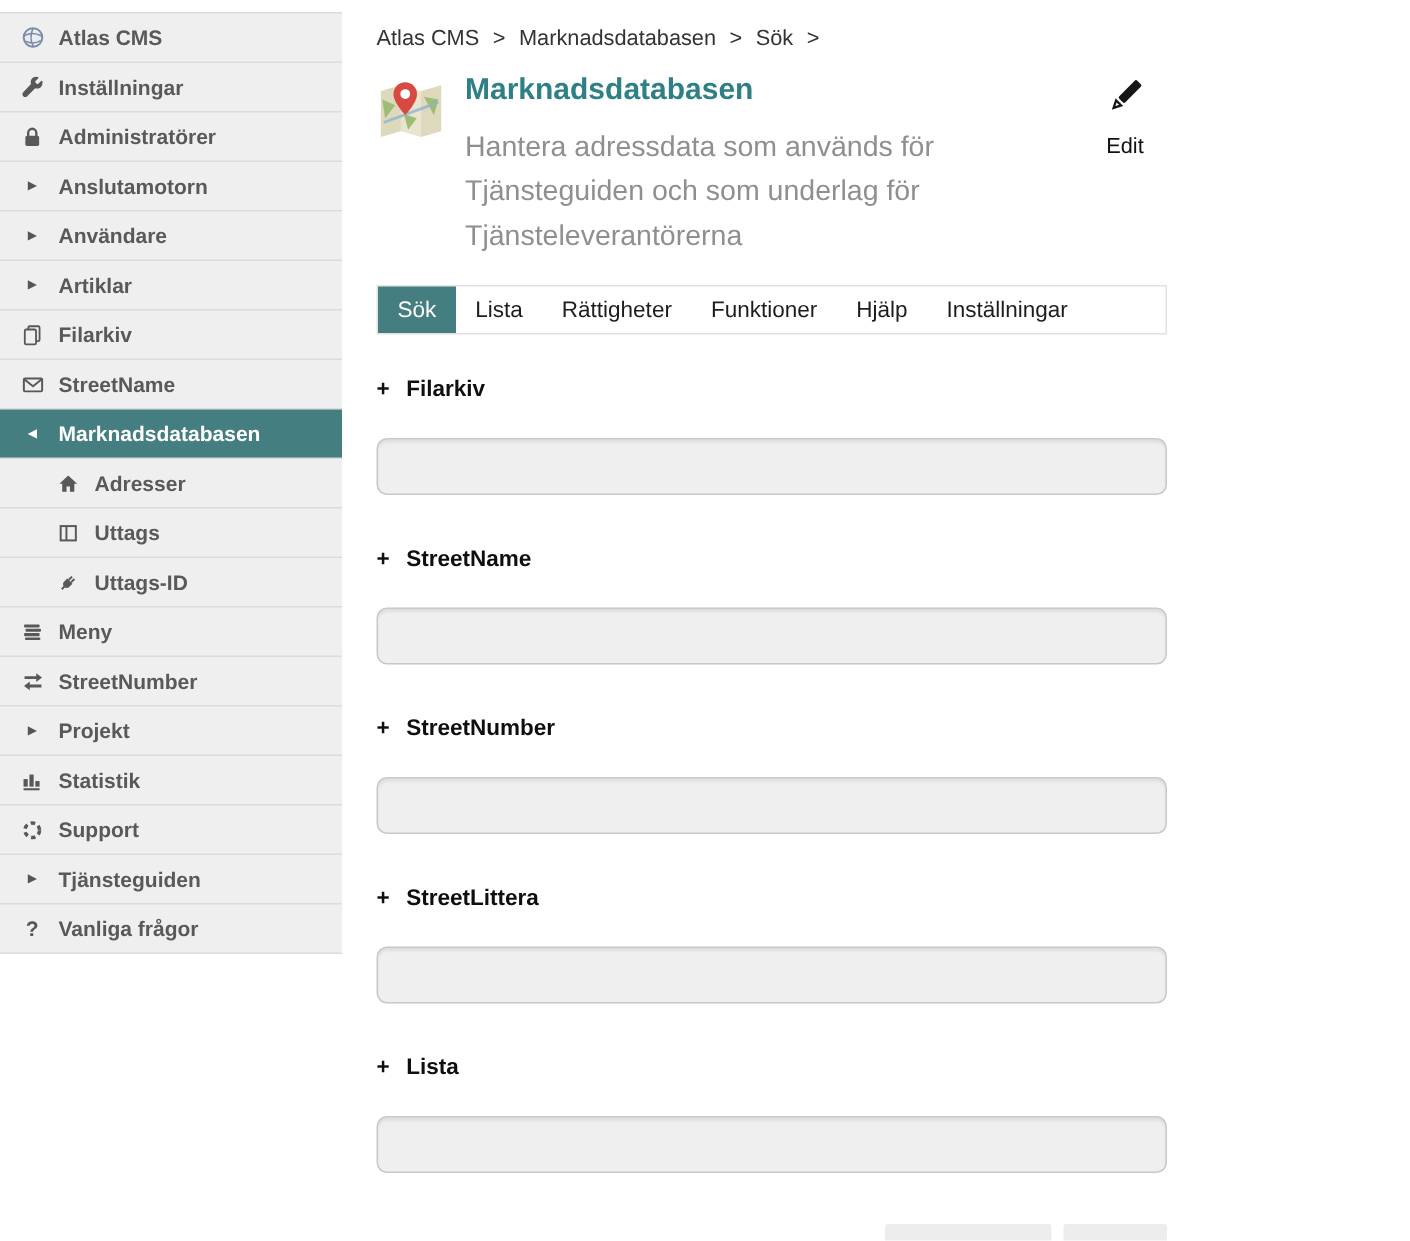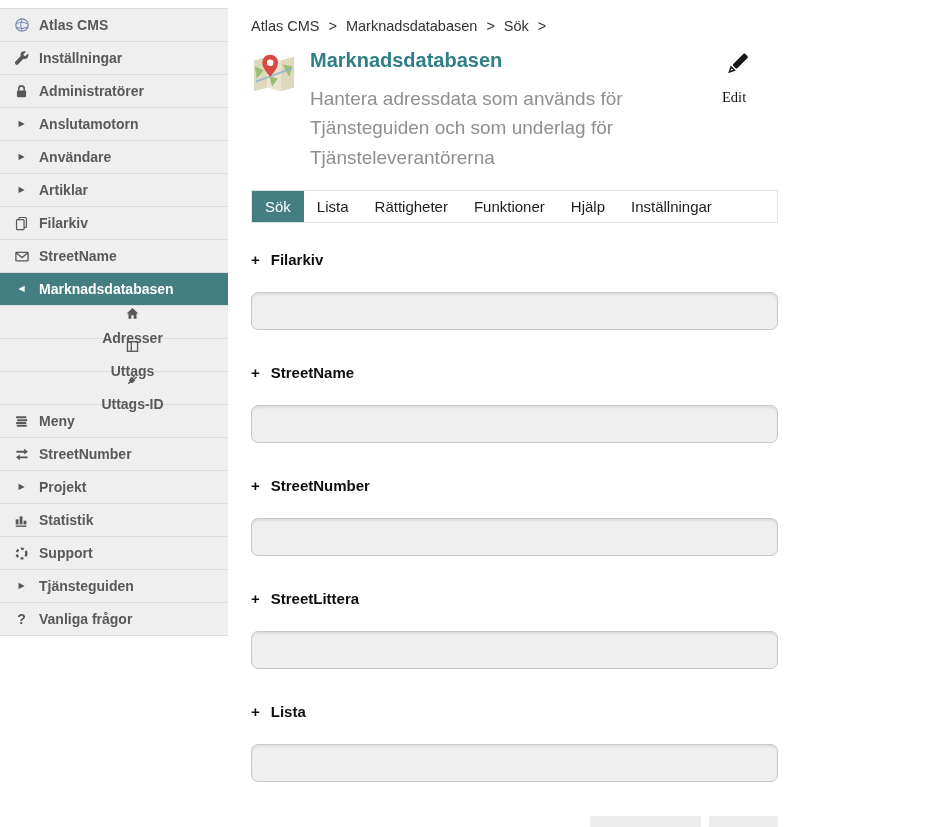--- a/index.html
+++ b/index.html
@@ -13,40 +13,40 @@
 
   
   .sidebar { width:228px; flex:0 0 228px; margin-top:8px; }
   .nav-list { list-style:none; border-top:1px solid #dcdcdc; background:#efefef; }
   .nav-row {
     height:33px; border-bottom:1px solid #dcdcdc;
     display:flex; align-items:center; gap:9px;
     padding-left:13px; cursor:pointer;
     font-size:14px; font-weight:700; color:#595959;
   }
-  .nav-row.sub { padding-left:37px;flex-direction:column; }
+  .nav-row.sub { padding-left:37px; }
   .nav-row.active { background:#447e81; color:#fff; }
   .ic { width:17px; min-width:17px; height:16px; display:flex; align-items:center; justify-content:center; }
   .ic svg { display:block; }
   .tri { font-family:"DejaVu Sans",sans-serif; font-size:8px; color:#555; line-height:1; }
   .nav-row.active .tri { color:#fff; }
   .qmark { font-size:14px; font-weight:800; color:#555; line-height:1; }
 
   
   .main { flex:1; padding:0 14px 0 23px; }
 
   .breadcrumb { margin-top:18px; font-size:14.5px; color:#333; display:flex; gap:9px; }
   .breadcrumb .seg { cursor:pointer; }
 
   .header { margin-top:15px; display:flex; align-items:flex-start; }
   .map-ic { margin-right:13px; margin-top:2px; }
   .header-text { flex:1; }
   .page-title { font-size:20px; font-weight:700; color:#2e7f86; }
   .page-subtitle { margin-top:12px; font-size:19px; color:#8f8f8f; line-height:1.55; max-width:535px; }
-  .edit-ctl { width:56px; text-align:left; cursor:pointer;font-family:Liberation Serif, serif; }
+  .edit-ctl { width:56px; text-align:center; cursor:pointer; }
   .edit-ctl .lbl { display:block; margin-top:6px; font-size:14.5px; color:#111; }
 
   .tabs {
     margin-top:18px; display:flex; height:33px;
     border:1px solid #e2e2e2; background:#fff;
     font-size:15px;
   }
   .tab { padding:0 13px; line-height:31px; color:#1d1d1d; cursor:pointer; }
   .tab.active { background:#447e81; color:#fff; }
 

